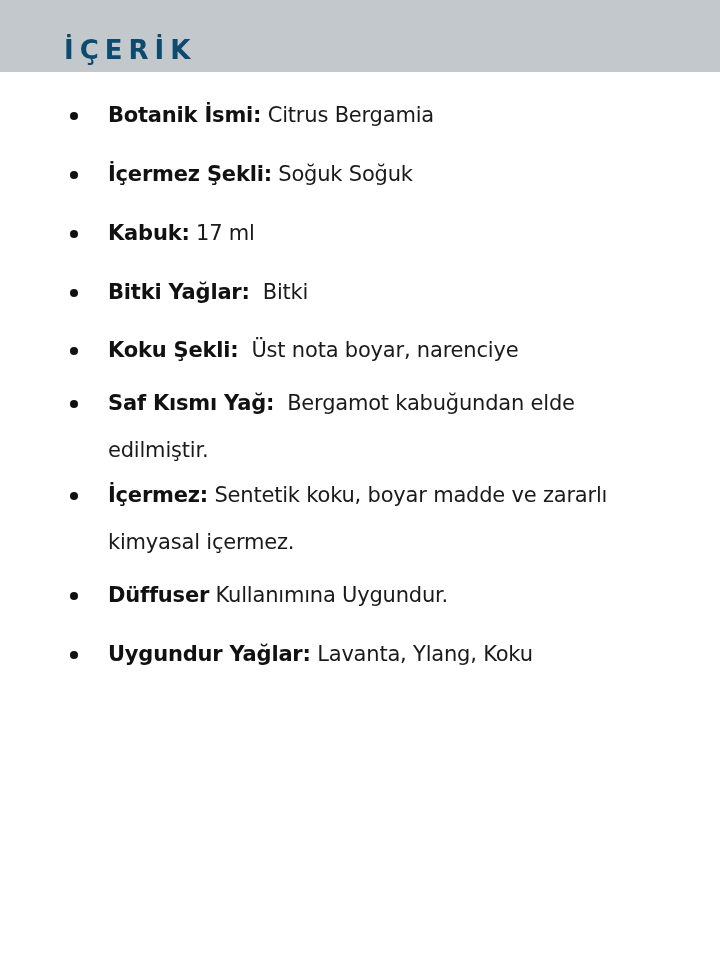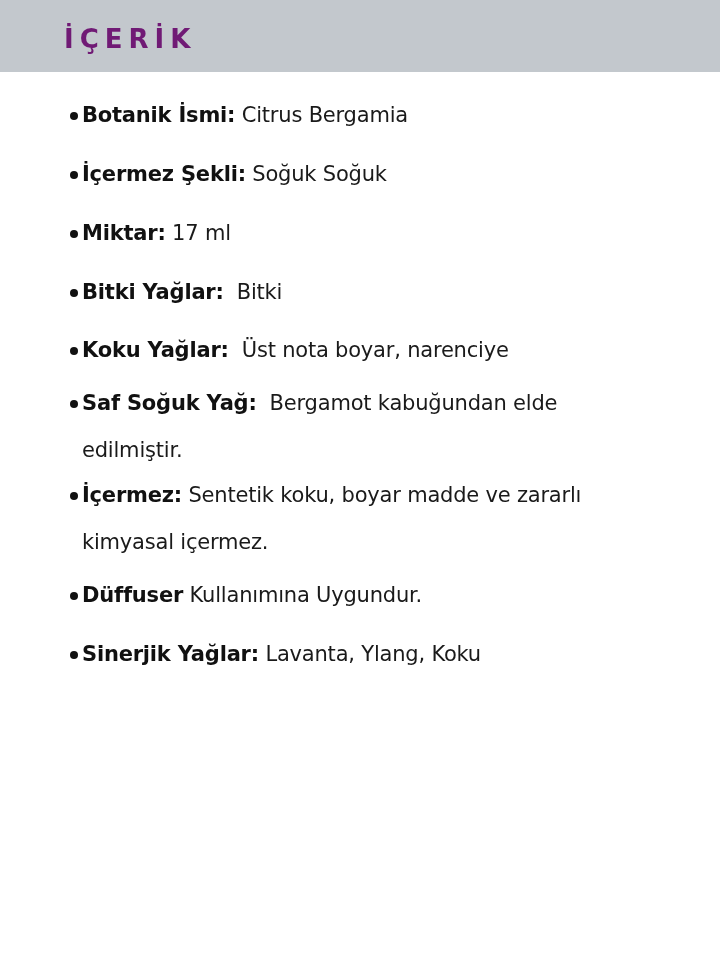--- a/index.html
+++ b/index.html
@@ -5,30 +5,30 @@
     html, body { margin: 0; padding: 0; }
     body {
       width: 720px; height: 960px; background: #ffffff; position: relative; overflow: hidden;
       font-family: "DejaVu Sans", sans-serif; color: #1a1a1a;
     }
     .header {
       position: absolute; left: 0; top: 0; width: 720px; height: 72px;
       background: #c3c8cd;
     }
     .header-title {
-      position: absolute; left: 64px; top: 21px;
+      position: absolute; left: 64px; top: 32px;
       font-family: "DejaVu Sans", sans-serif; font-weight: bold;
-      font-size: 26px; letter-spacing: 6px; color: #701a75; line-height: 36px;
+      font-size: 26px; letter-spacing: 6px; color: #0c4a6e; line-height: 36px;
     }
     .list { position: absolute; left: 0; top: 0; width: 720px; }
     .item { position: absolute; left: 70px; width: 600px; font-size: 21px; line-height: 47px; }
     .bullet {
       position: absolute; left: 0; top: 20px; width: 8px; height: 8px; border-radius: 50%; background: #111;
     }
-    .text { margin-left: 12px; display: block; letter-spacing: -0.2px; }
+    .text { margin-left: 38px; display: block; letter-spacing: -0.2px; }
     .label { font-weight: bold; color: #111; }
     .value { font-weight: normal; color: #1a1a1a; }
   </style>
 </head>
 <body>
 
 <div class="header">
   <div class="header-title">İÇERİK</div>
 </div>
 
@@ -36,39 +36,39 @@
   <div class="item" style="top:92px">
     <span class="bullet"></span>
     <span class="text"><span class="label">Botanik İsmi:</span><span class="value"> Citrus Bergamia</span></span>
   </div>
   <div class="item" style="top:151px">
     <span class="bullet"></span>
     <span class="text"><span class="label">İçermez Şekli:</span><span class="value"> Soğuk Soğuk</span></span>
   </div>
   <div class="item" style="top:210px">
     <span class="bullet"></span>
-    <span class="text"><span class="label">Miktar:</span><span class="value"> 17 ml</span></span>
+    <span class="text"><span class="label">Kabuk:</span><span class="value"> 17 ml</span></span>
   </div>
   <div class="item" style="top:269px">
     <span class="bullet"></span>
     <span class="text" style="white-space:pre"><span class="label">Bitki Yağlar:</span><span class="value">  Bitki</span></span>
   </div>
   <div class="item" style="top:327px">
     <span class="bullet"></span>
-    <span class="text" style="white-space:pre"><span class="label">Koku Yağlar:</span><span class="value">  Üst nota boyar, narenciye</span></span>
+    <span class="text" style="white-space:pre"><span class="label">Koku Şekli:</span><span class="value">  Üst nota boyar, narenciye</span></span>
   </div>
   <div class="item" style="top:380px; width:540px">
     <span class="bullet"></span>
-    <span class="text" style="white-space:pre-wrap"><span class="label">Saf Soğuk Yağ:</span><span class="value">  Bergamot kabuğundan elde edilmiştir.</span></span>
+    <span class="text" style="white-space:pre-wrap"><span class="label">Saf Kısmı Yağ:</span><span class="value">  Bergamot kabuğundan elde edilmiştir.</span></span>
   </div>
   <div class="item" style="top:472px; width:560px">
     <span class="bullet"></span>
     <span class="text"><span class="label">İçermez:</span><span class="value"> Sentetik koku, boyar madde ve zararlı kimyasal içermez.</span></span>
   </div>
   <div class="item" style="top:572px">
     <span class="bullet"></span>
     <span class="text"><span class="label">Düffuser</span><span class="value"> Kullanımına Uygundur.</span></span>
   </div>
   <div class="item" style="top:631px">
     <span class="bullet"></span>
-    <span class="text"><span class="label">Sinerjik Yağlar:</span><span class="value"> Lavanta, Ylang, Koku</span></span>
+    <span class="text"><span class="label">Uygundur Yağlar:</span><span class="value"> Lavanta, Ylang, Koku</span></span>
   </div>
 </div>
 
 </body></html>

